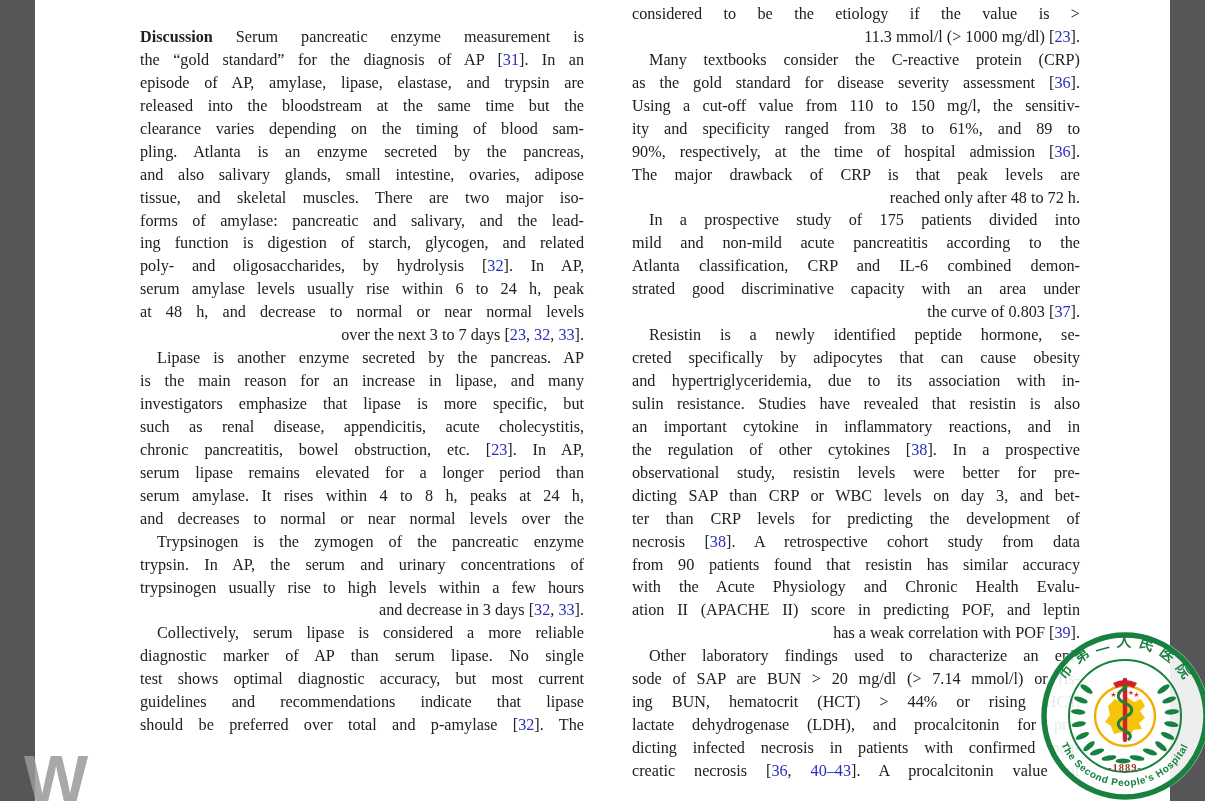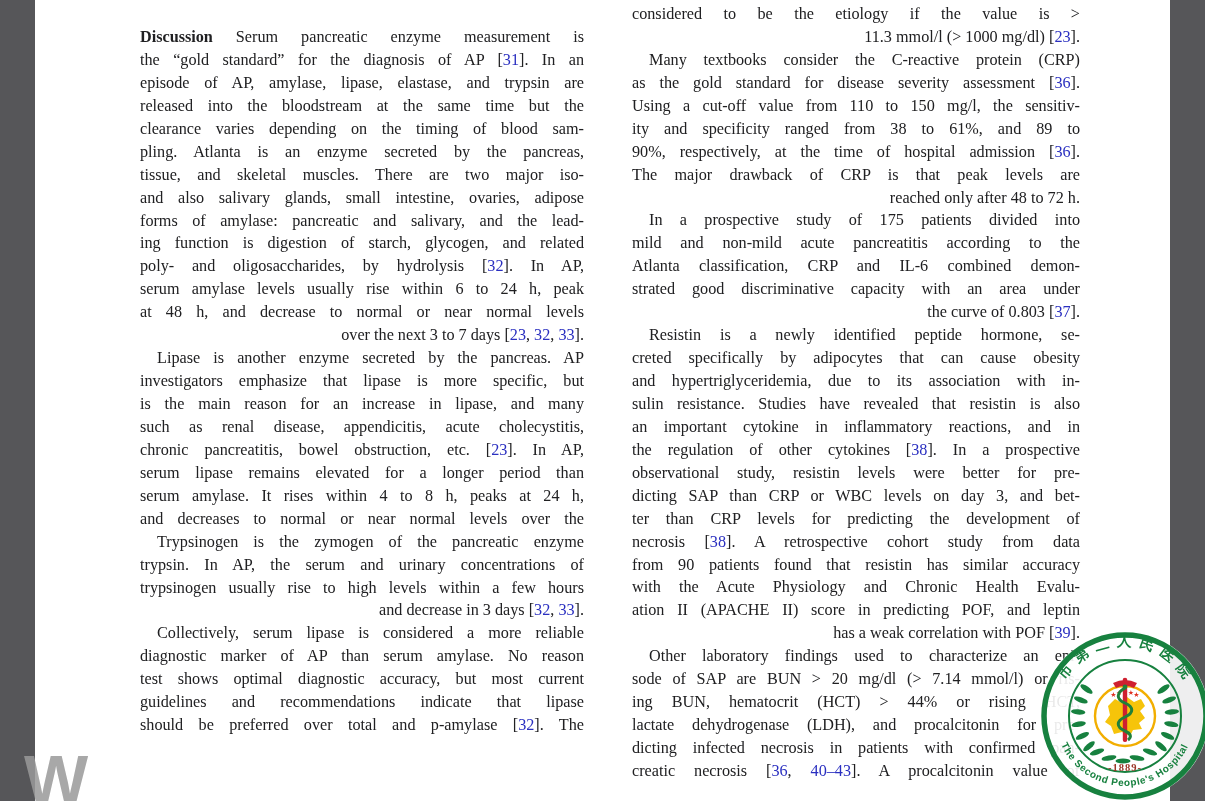--- a/index.html
+++ b/index.html
@@ -38,48 +38,48 @@
 <div class="screen">
 
   <div class="col col-left">
       <div>
         <div class="line"><b>Discussion</b> Serum pancreatic enzyme measurement is</div>
         <div class="line">the “gold standard” for the diagnosis of AP [<span class="cite">31</span>]. In an</div>
         <div class="line">episode of AP, amylase, lipase, elastase, and trypsin are</div>
         <div class="line">released into the bloodstream at the same time but the</div>
         <div class="line">clearance varies depending on the timing of blood sam-</div>
         <div class="line">pling. Atlanta is an enzyme secreted by the pancreas,</div>
+        <div class="line">and also salivary glands, small intestine, ovaries, adipose</div>
         <div class="line">tissue, and skeletal muscles. There are two major iso-</div>
-        <div class="line">and also salivary glands, small intestine, ovaries, adipose</div>
         <div class="line">forms of amylase: pancreatic and salivary, and the lead-</div>
         <div class="line">ing function is digestion of starch, glycogen, and related</div>
         <div class="line">poly- and oligosaccharides, by hydrolysis [<span class="cite">32</span>]. In AP,</div>
         <div class="line">serum amylase levels usually rise within 6 to 24 h, peak</div>
         <div class="line">at 48 h, and decrease to normal or near normal levels</div>
         <div class="line end">over the next 3 to 7 days [<span class="cite">23</span>, <span class="cite">32</span>, <span class="cite">33</span>].</div>
       </div>
       <div>
         <div class="line ind">Lipase is another enzyme secreted by the pancreas. AP</div>
+        <div class="line">is the main reason for an increase in lipase, and many</div>
         <div class="line">investigators emphasize that lipase is more specific, but</div>
-        <div class="line">is the main reason for an increase in lipase, and many</div>
         <div class="line">such as renal disease, appendicitis, acute cholecystitis,</div>
         <div class="line">chronic pancreatitis, bowel obstruction, etc. [<span class="cite">23</span>]. In AP,</div>
         <div class="line">serum lipase remains elevated for a longer period than</div>
         <div class="line">serum amylase. It rises within 4 to 8 h, peaks at 24 h,</div>
         <div class="line">and decreases to normal or near normal levels over the</div>
       </div>
       <div>
         <div class="line ind">Trypsinogen is the zymogen of the pancreatic enzyme</div>
         <div class="line">trypsin. In AP, the serum and urinary concentrations of</div>
         <div class="line">trypsinogen usually rise to high levels within a few hours</div>
         <div class="line end">and decrease in 3 days [<span class="cite">32</span>, <span class="cite">33</span>].</div>
       </div>
       <div>
         <div class="line ind">Collectively, serum lipase is considered a more reliable</div>
-        <div class="line">diagnostic marker of AP than serum amylase. No reason</div>
+        <div class="line">diagnostic marker of AP than serum lipase. No single</div>
         <div class="line">test shows optimal diagnostic accuracy, but most current</div>
         <div class="line">guidelines and recommendations indicate that lipase</div>
         <div class="line">should be preferred over total and p-amylase [<span class="cite">32</span>]. The</div>
       </div>
     </div>
   <div class="col col-right">
       <div>
         <div class="line">considered to be the etiology if the value is &gt;</div>
         <div class="line end">11.3 mmol/l (&gt; 1000 mg/dl) [<span class="cite">23</span>].</div>
       </div>

